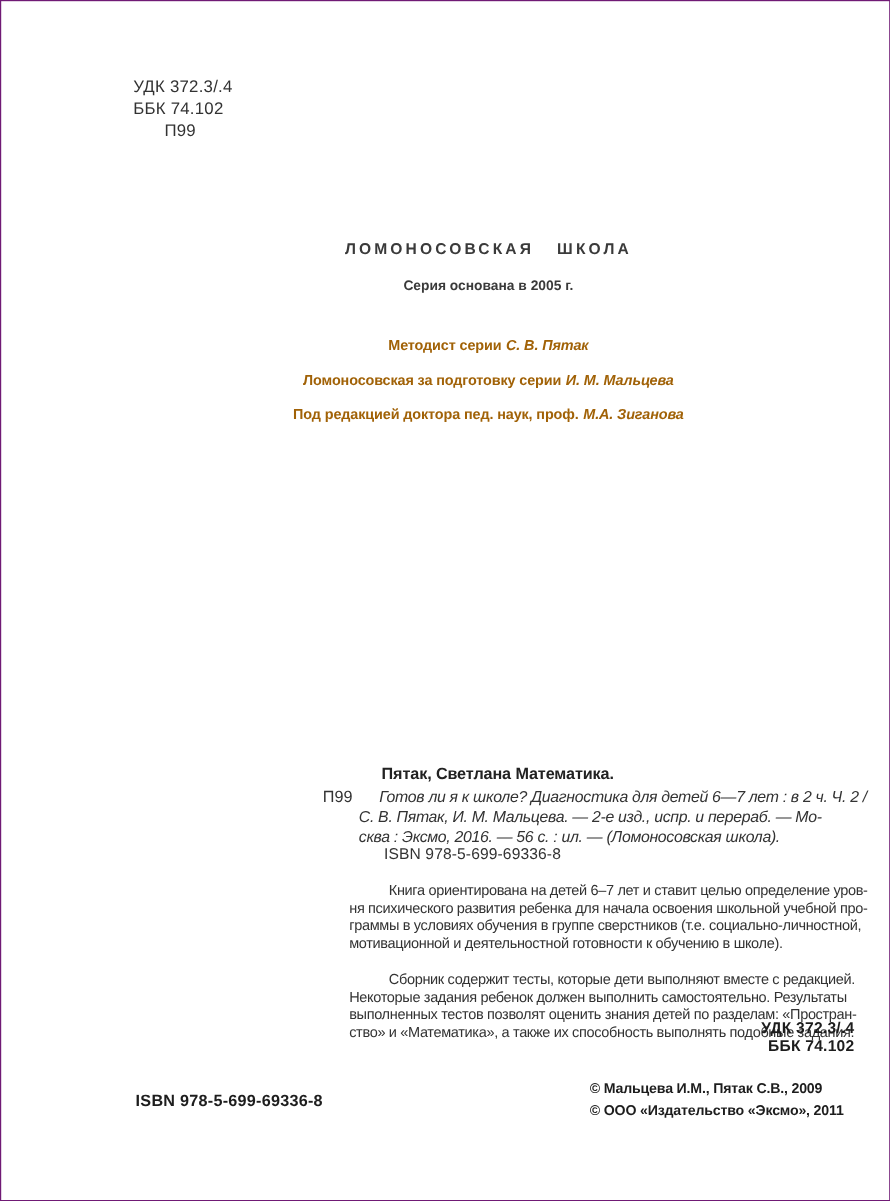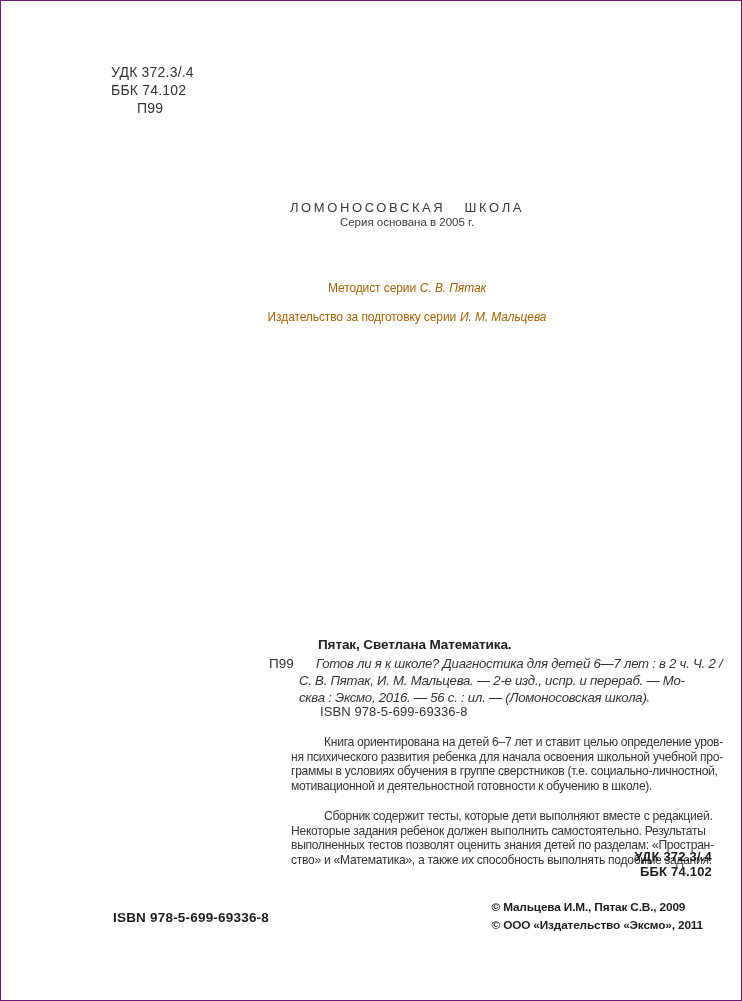--- a/index.html
+++ b/index.html
@@ -26,30 +26,31 @@
     letter-spacing: 0.2px;
   }
   .top-codes .author-code { padding-left: 26px; }
 
   
   .centered-col {
     position: absolute;
     left: 72px;
     right: 0;
     text-align: center;
+    font-weight: bold;
   }
   .series-header { top: 199px; }
   .series-name {
     font-size: 13px;
     letter-spacing: 2.6px;
     word-spacing: 13px;
     color: #3a3a3a;
   }
   .series-founded {
-    margin-top: 1px;
+    margin-top: 18px;
     font-size: 11.5px;
     color: #3a3a3a;
   }
 
   .credits { top: 280px; }
   .credit-line {
     font-size: 12px;
     color: #a16207;
     margin-bottom: 14.5px;
     letter-spacing: -0.1px;
@@ -155,21 +156,24 @@
   <div class="centered-col series-header">
     <div class="series-name">ЛОМОНОСОВСКАЯ ШКОЛА</div>
     <div class="series-founded">Серия основана в 2005 г.</div>
   </div>
 
   <div class="centered-col credits">
     <div class="credit-line">
       <span class="credit-prefix">Методист серии</span><span class="credit-name">С. В. Пятак</span>
     </div>
     <div class="credit-line">
-      <span class="credit-prefix">Издательство за подготовку серии</span><span class="credit-name">И. М. Мальцева</span>
+      <span class="credit-prefix">Ломоносовская за подготовку серии</span><span class="credit-name">И. М. Мальцева</span>
+    </div>
+    <div class="credit-line">
+      <span class="credit-prefix">Под редакцией доктора пед. наук, проф.</span><span class="credit-name">М.А. Зиганова</span>
     </div>
   </div>
 
   <div class="card-heading">Пятак, Светлана Математика.</div>
   <div class="card-margin-code">П99</div>
   <div class="card-description">Готов ли я к школе? Диагностика для детей 6—7 лет : в 2 ч. Ч. 2 /
 С. В. Пятак, И. М. Мальцева. — 2-е изд., испр. и перераб. — Мо-
 сква : Эксмо, 2016. — 56 с. : ил. — (Ломоносовская школа).</div>
   <div class="card-isbn">ISBN 978-5-699-69336-8</div>
 

